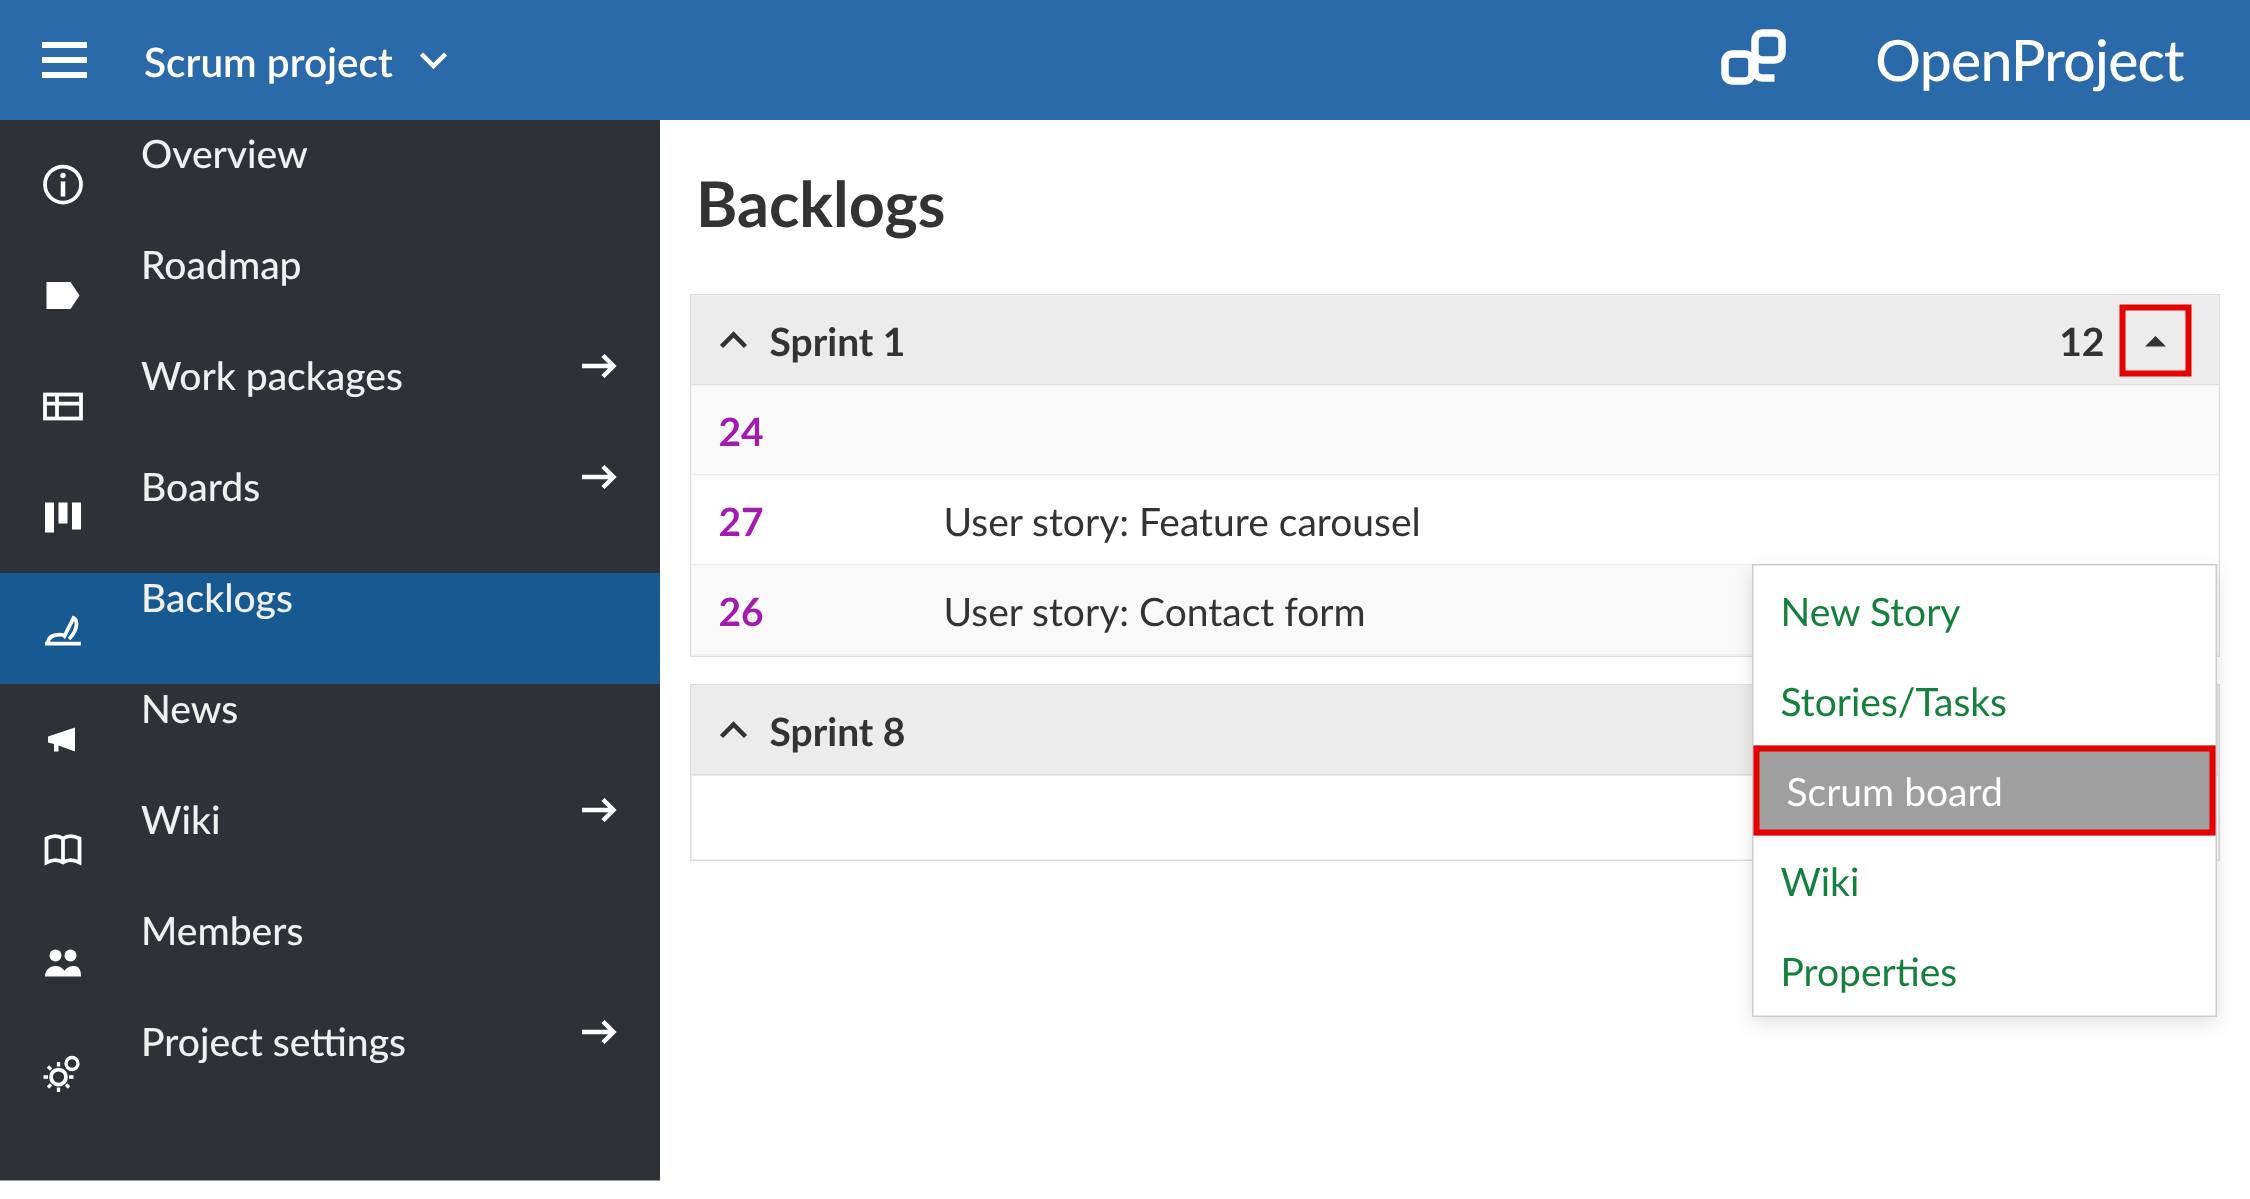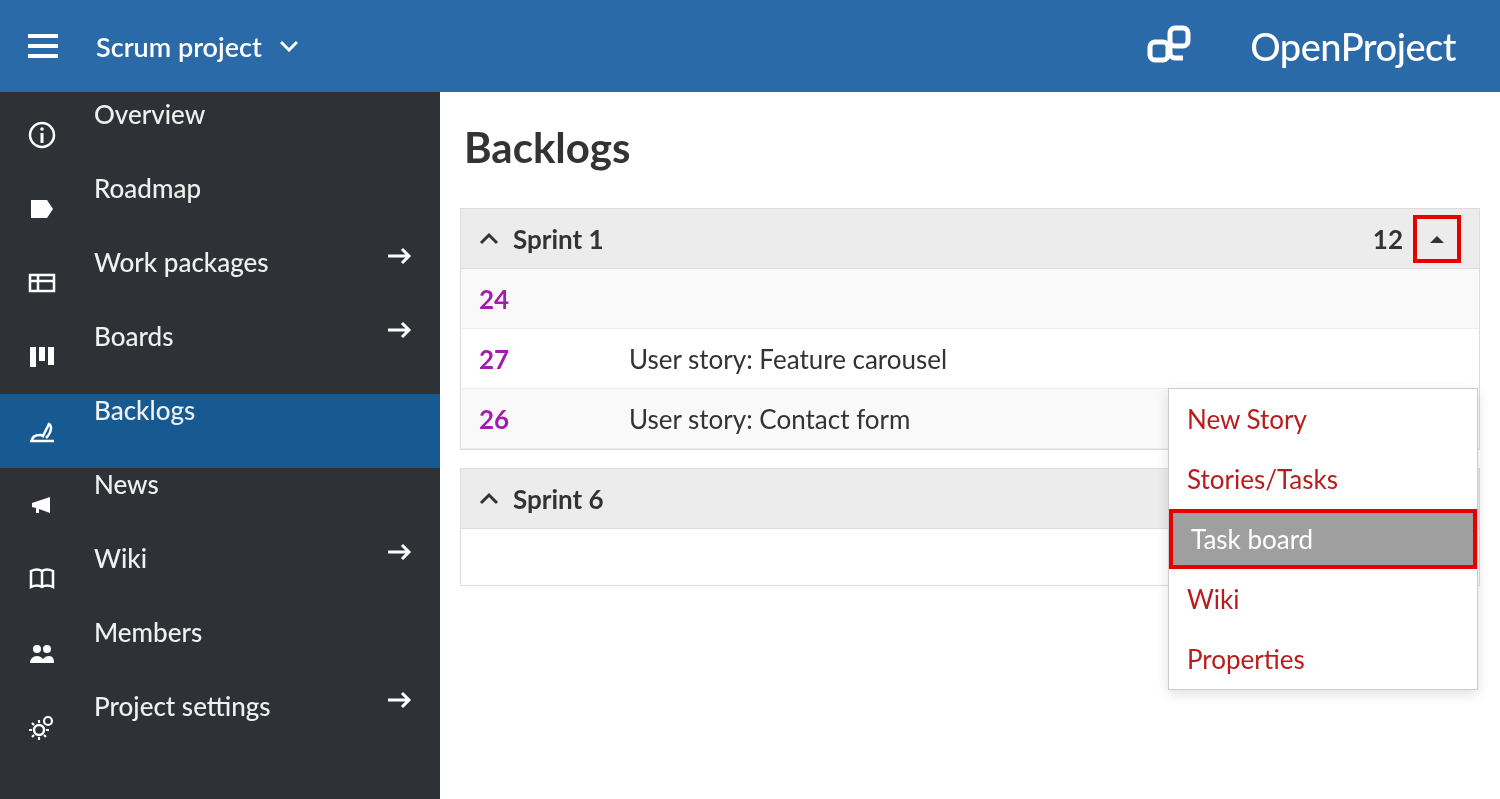--- a/index.html
+++ b/index.html
@@ -6,21 +6,21 @@
   html, body { height: 100%; }
   body {
     font-family: -apple-system, BlinkMacSystemFont, "Segoe UI", "Lato", Arial, sans-serif;
     background: #fff;
     color: #333;
     width: 1500px;
     height: 799px;
     overflow: hidden;
   }
   .topbar {
-    height: 92px;
+    height: 80px;
     background: #2b6aa8;
     color: #fff;
     display: flex;
     align-items: center;
     padding: 0 24px 0 28px;
   }
   .topbar .hamburger { margin-right: 38px; cursor: pointer; }
   .topbar .project-select { display: flex; align-items: center; font-size: 27px; font-weight: 600; cursor: pointer; }
   .topbar .project-select .caret { margin-left: 18px; }
   .topbar .logo { margin-left: auto; display:flex; align-items:center; gap:12px; padding-right:20px; }
@@ -84,21 +84,21 @@
   .dropdown {
     position: absolute;
     right: 22px; top: 296px;
     width: 310px;
     background: #fff;
     border: 1px solid #ccc;
     box-shadow: 0 4px 12px rgba(0,0,0,0.12);
   }
   .dropdown .ditem {
     height: 60px; display:flex; align-items:center; padding: 0 18px;
-    font-size: 26px; color: #b91c1c; cursor:pointer;
+    font-size: 26px; color: #15803d; cursor:pointer;
   }
   .dropdown .ditem.hover { background: #9f9f9f; color: #fff; }
   .dropdown .ditem.highlight-red { border:4px solid #e60000; }
   svg { display:block; }
 </style>
 </head>
 <body>
 
 <div class="topbar">
   <div class="hamburger">
@@ -264,21 +264,21 @@
             </div>
           </div>
         </div>
         <div class="backlog-block">
           <div class="sprint-header">
             <span class="chev">
               <svg width="20" height="14" viewBox="0 0 20 14">
                 <path d="M2 11l8-8 8 8" fill="none" stroke="#333" stroke-width="3"></path>
               </svg>
             </span>
-            <span class="name">Sprint 6</span>
+            <span class="name">Sprint 8</span>
             <span class="date"></span>
             <span class="count"></span>
             <span class="dd-toggle">
               <svg width="18" height="12" viewBox="0 0 18 12">
                 <path d="M2 10l7-7 7 7z" fill="#333"></path>
               </svg>
             </span>
           </div>
           <div>
             <div style="height: 56px;"></div>
@@ -287,21 +287,21 @@
       </div>
 
     <div class="dropdown" id="dropdown">
         <div class="ditem">
           <span>New Story</span>
         </div>
         <div class="ditem">
           <span>Stories/Tasks</span>
         </div>
         <div class="ditem hover highlight-red">
-          <span>Task board</span>
+          <span>Scrum board</span>
         </div>
         <div class="ditem">
           <span>Wiki</span>
         </div>
         <div class="ditem">
           <span>Properties</span>
         </div>
       </div>
   </div>
 </div>

